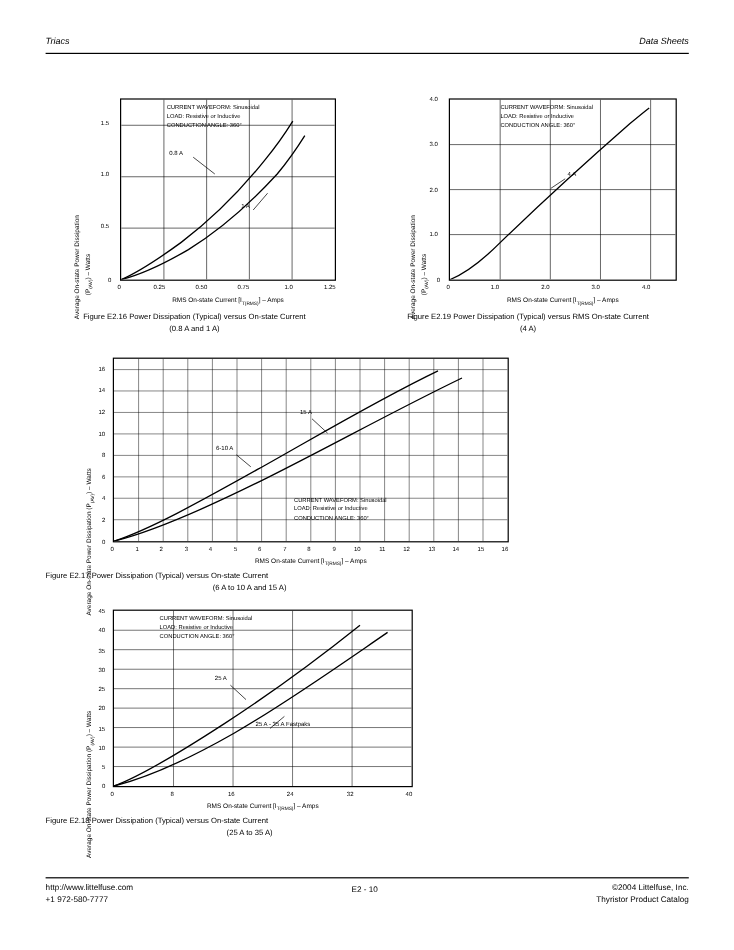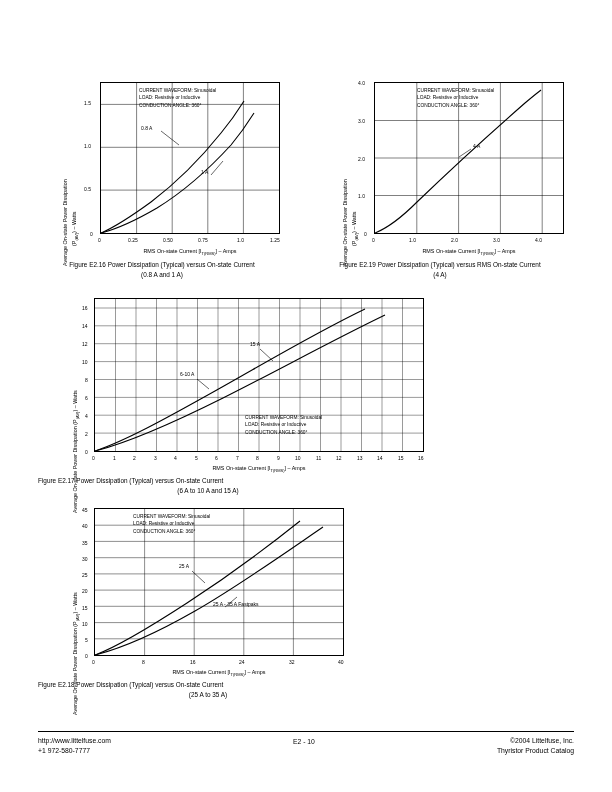--- a/index.html
+++ b/index.html
@@ -63,20 +63,25 @@
     font-family:"DejaVu Sans", sans-serif;
     white-space:nowrap;
     pointer-events:none;
   }
 </style>
 </head>
 <body>
 
 <div class="page">
 
+  <div class="header">
+    <span>Triacs</span>
+    <span>Data Sheets</span>
+    <div class="rule"></div>
+  </div>
 
   <div class="watermark">维库电子市场网</div>
 
   <div class="figure" style="left:38px;top:68px;width:248px;height:200px;">
 
     <div class="ytitle" style="left:24px;top:198px;">
       <span>Average On-state Power Dissipation</span>
     </div>
     <div class="ytitle" style="left:33px;top:178px;">
       <span>(P</span><span style="font-size:4px;vertical-align:sub;">(AV)</span><span>) – Watts</span>

